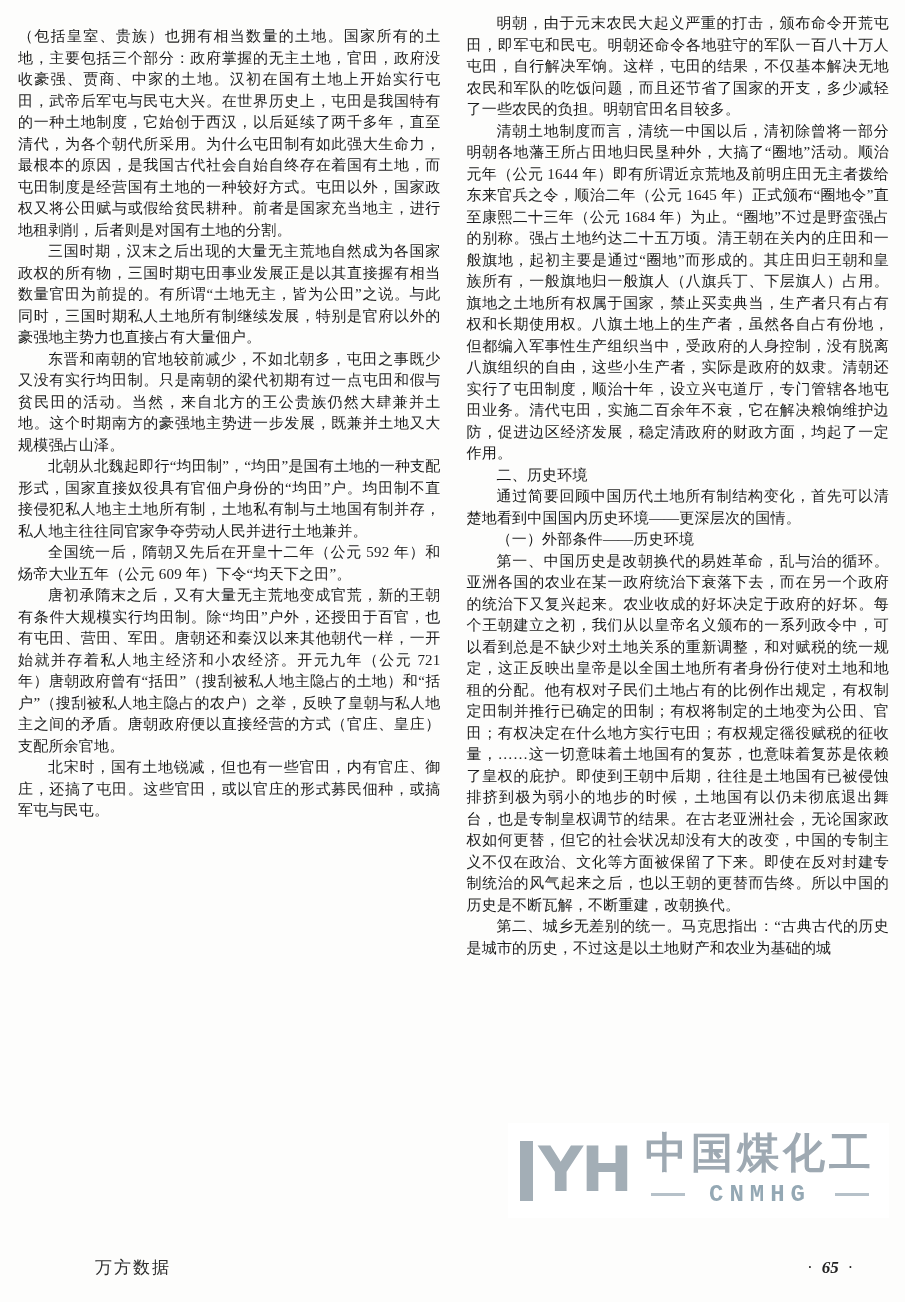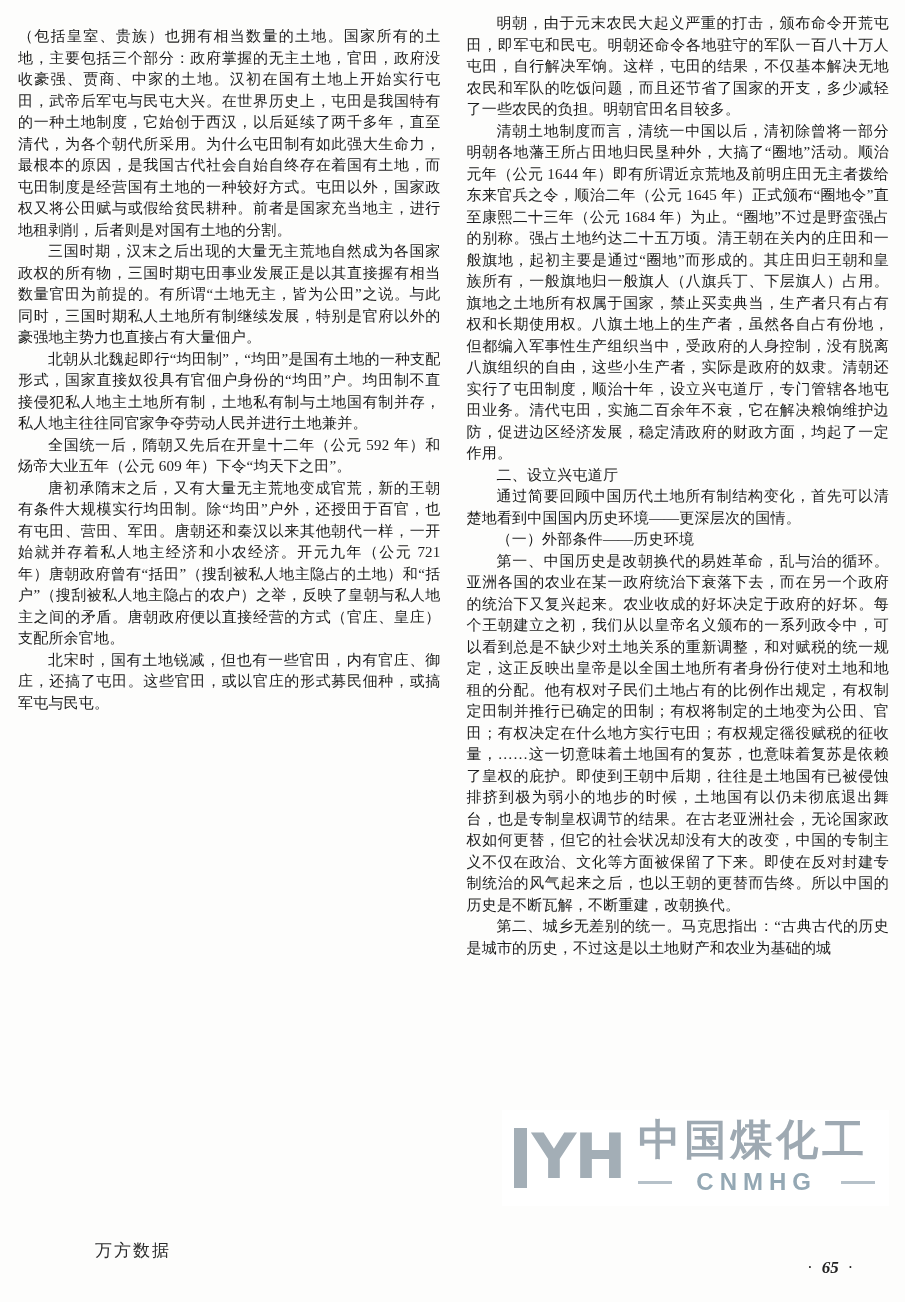--- a/index.html
+++ b/index.html
@@ -33,21 +33,21 @@
     margin: 0;
     text-indent: 2em;
   }
   .para.no-indent { text-indent: 0; }
   .para.heading { font-weight: normal; }
 
   
   .watermark {
     position: absolute;
     right: 16px;
-    bottom: 96px;
+    bottom: 84px;
     display: flex;
     align-items: center;
     gap: 14px;
     padding: 8px 14px 10px 12px;
     background: rgba(255,255,255,0.86);
     pointer-events: none;
   }
   .wm-logo {
     display: flex;
     align-items: flex-end;
@@ -61,52 +61,52 @@
   }
   .wm-logo .bar {
     display: inline-block;
     width: 13px;
     height: 60px;
     background: #a3aeb6;
   }
   .wm-text {
     display: flex;
     flex-direction: column;
-    align-items: flex-start;
+    align-items: center;
     gap: 6px;
   }
   .wm-title {
     font-family: "DejaVu Sans", "Liberation Sans", sans-serif;
     font-size: 42px;
     line-height: 44px;
     color: #9ea9b2;
     letter-spacing: 4px;
     font-weight: bold;
   }
   .wm-sub {
     display: flex;
     align-items: center;
     gap: 24px;
     color: #94a8b4;
-    font-family: Liberation Sans, sans-serif;
+    font-family: Liberation Mono, monospace;
     font-size: 24px;
     letter-spacing: 6px;
     font-weight: bold;
   }
   .wm-sub .ln {
     display: inline-block;
     width: 34px;
     height: 3px;
     background: #b6c1c9;
   }
   
   .wanfang {
     position: absolute;
     left: 95px;
-    bottom: 40px;
+    bottom: 23px;
     font-size: 17px;
     color: #2b2b2b;
     letter-spacing: 2px;
   }
   .pageno {
     position: absolute;
     right: 52px;
     bottom: 24px;
     font-size: 16px;
     color: #222;
@@ -118,29 +118,30 @@
 </style>
 </head>
 <body>
 
 <div class="page">
 
   <div class="columns">
     <div class="col left">
         <p class="para no-indent">（包括皇室、贵族）也拥有相当数量的土地。国家所有的土地，主要包括三个部分：政府掌握的无主土地，官田，政府没收豪强、贾商、中家的土地。汉初在国有土地上开始实行屯田，武帝后军屯与民屯大兴。在世界历史上，屯田是我国特有的一种土地制度，它始创于西汉，以后延续了两千多年，直至清代，为各个朝代所采用。为什么屯田制有如此强大生命力，最根本的原因，是我国古代社会自始自终存在着国有土地，而屯田制度是经营国有土地的一种较好方式。屯田以外，国家政权又将公田赋与或假给贫民耕种。前者是国家充当地主，进行地租剥削，后者则是对国有土地的分割。</p>
         <p class="para">三国时期，汉末之后出现的大量无主荒地自然成为各国家政权的所有物，三国时期屯田事业发展正是以其直接握有相当数量官田为前提的。有所谓“土地无主，皆为公田”之说。与此同时，三国时期私人土地所有制继续发展，特别是官府以外的豪强地主势力也直接占有大量佃户。</p>
+        <p class="para">东晋和南朝的官地较前减少，不如北朝多，屯田之事既少又没有实行均田制。只是南朝的梁代初期有过一点屯田和假与贫民田的活动。当然，来自北方的王公贵族仍然大肆兼并土地。这个时期南方的豪强地主势进一步发展，既兼并土地又大规模强占山泽。</p>
         <p class="para">北朝从北魏起即行“均田制”，“均田”是国有土地的一种支配形式，国家直接奴役具有官佃户身份的“均田”户。均田制不直接侵犯私人地主土地所有制，土地私有制与土地国有制并存，私人地主往往同官家争夺劳动人民并进行土地兼并。</p>
         <p class="para">全国统一后，隋朝又先后在开皇十二年（公元 592 年）和炀帝大业五年（公元 609 年）下令“均天下之田”。</p>
         <p class="para">唐初承隋末之后，又有大量无主荒地变成官荒，新的王朝有条件大规模实行均田制。除“均田”户外，还授田于百官，也有屯田、营田、军田。唐朝还和秦汉以来其他朝代一样，一开始就并存着私人地主经济和小农经济。开元九年（公元 721 年）唐朝政府曾有“括田”（搜刮被私人地主隐占的土地）和“括户”（搜刮被私人地主隐占的农户）之举，反映了皇朝与私人地主之间的矛盾。唐朝政府便以直接经营的方式（官庄、皇庄）支配所余官地。</p>
         <p class="para">北宋时，国有土地锐减，但也有一些官田，内有官庄、御庄，还搞了屯田。这些官田，或以官庄的形式募民佃种，或搞军屯与民屯。</p>
       </div>
     <div class="col right">
         <p class="para">明朝，由于元末农民大起义严重的打击，颁布命令开荒屯田，即军屯和民屯。明朝还命令各地驻守的军队一百八十万人屯田，自行解决军饷。这样，屯田的结果，不仅基本解决无地农民和军队的吃饭问题，而且还节省了国家的开支，多少减轻了一些农民的负担。明朝官田名目较多。</p>
         <p class="para">清朝土地制度而言，清统一中国以后，清初除曾将一部分明朝各地藩王所占田地归民垦种外，大搞了“圈地”活动。顺治元年（公元 1644 年）即有所谓近京荒地及前明庄田无主者拨给东来官兵之令，顺治二年（公元 1645 年）正式颁布“圈地令”直至康熙二十三年（公元 1684 年）为止。“圈地”不过是野蛮强占的别称。强占土地约达二十五万顷。清王朝在关内的庄田和一般旗地，起初主要是通过“圈地”而形成的。其庄田归王朝和皇族所有，一般旗地归一般旗人（八旗兵丁、下层旗人）占用。旗地之土地所有权属于国家，禁止买卖典当，生产者只有占有权和长期使用权。八旗土地上的生产者，虽然各自占有份地，但都编入军事性生产组织当中，受政府的人身控制，没有脱离八旗组织的自由，这些小生产者，实际是政府的奴隶。清朝还实行了屯田制度，顺治十年，设立兴屯道厅，专门管辖各地屯田业务。清代屯田，实施二百余年不衰，它在解决粮饷维护边防，促进边区经济发展，稳定清政府的财政方面，均起了一定作用。</p>
-        <p class="para heading">二、设立兴屯道厅</p>
+        <p class="para heading">二、历史环境</p>
         <p class="para">通过简要回顾中国历代土地所有制结构变化，首先可以清楚地看到中国国内历史环境——更深层次的国情。</p>
         <p class="para heading">（一）外部条件——历史环境</p>
         <p class="para">第一、中国历史是改朝换代的易姓革命，乱与治的循环。亚洲各国的农业在某一政府统治下衰落下去，而在另一个政府的统治下又复兴起来。农业收成的好坏决定于政府的好坏。每个王朝建立之初，我们从以皇帝名义颁布的一系列政令中，可以看到总是不缺少对土地关系的重新调整，和对赋税的统一规定，这正反映出皇帝是以全国土地所有者身份行使对土地和地租的分配。他有权对子民们土地占有的比例作出规定，有权制定田制并推行已确定的田制；有权将制定的土地变为公田、官田；有权决定在什么地方实行屯田；有权规定徭役赋税的征收量，……这一切意味着土地国有的复苏，也意味着复苏是依赖了皇权的庇护。即使到王朝中后期，往往是土地国有已被侵蚀排挤到极为弱小的地步的时候，土地国有以仍未彻底退出舞台，也是专制皇权调节的结果。在古老亚洲社会，无论国家政权如何更替，但它的社会状况却没有大的改变，中国的专制主义不仅在政治、文化等方面被保留了下来。即使在反对封建专制统治的风气起来之后，也以王朝的更替而告终。所以中国的历史是不断瓦解，不断重建，改朝换代。</p>
         <p class="para">第二、城乡无差别的统一。马克思指出：“古典古代的历史是城市的历史，不过这是以土地财产和农业为基础的城</p>
       </div>
   </div>
 
   <div class="watermark">
     <span class="wm-logo">
       <span class="bar"></span>

